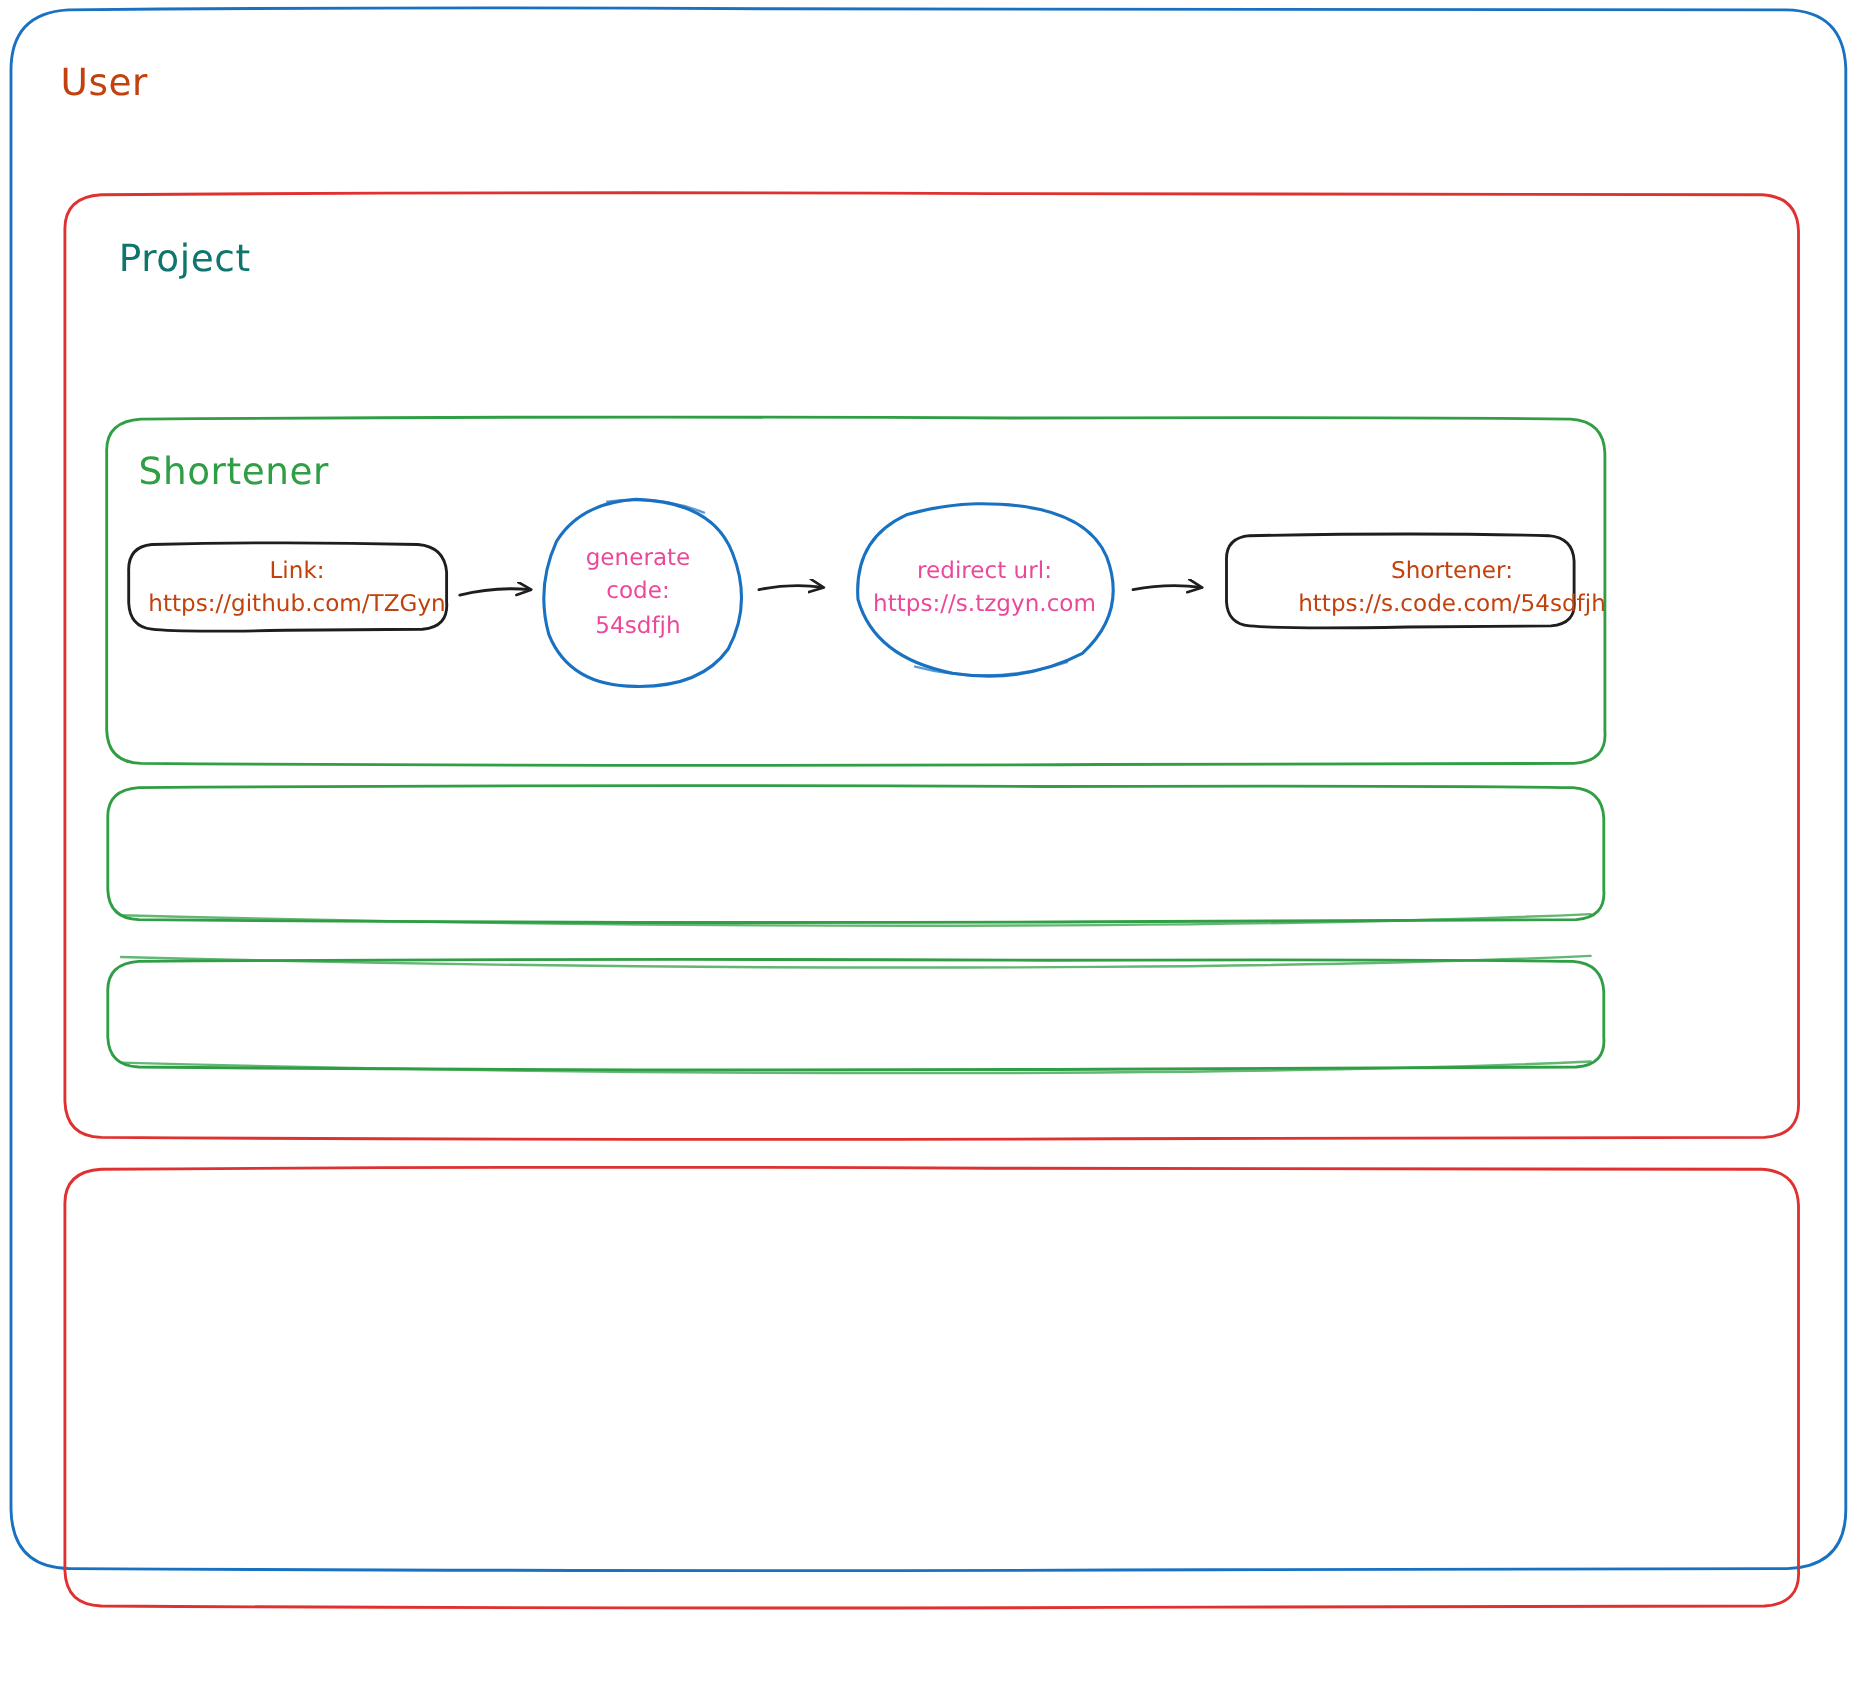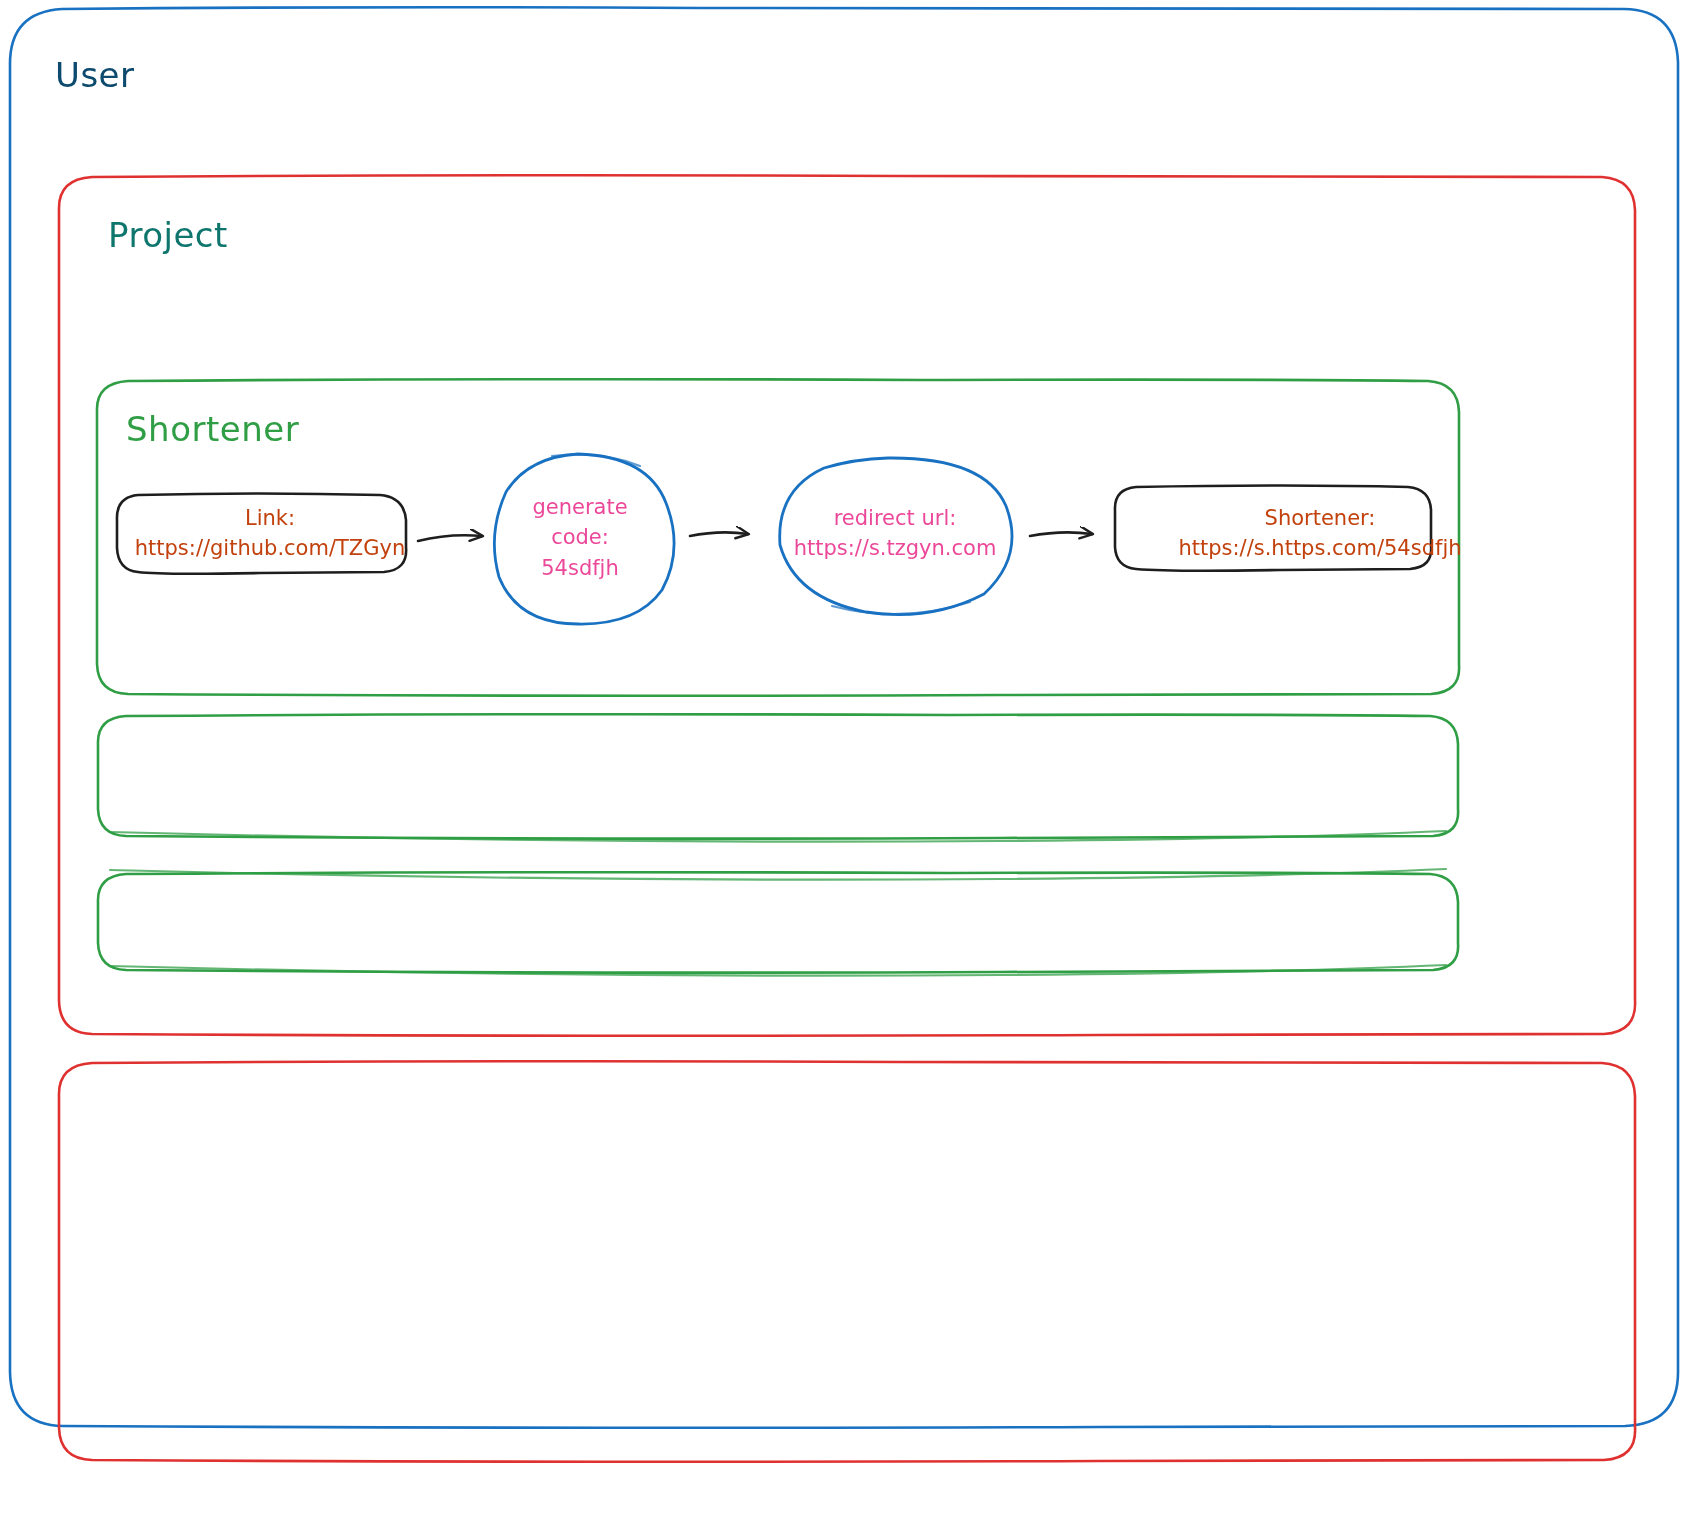--- a/index.html
+++ b/index.html
@@ -28,21 +28,21 @@
   .label {
     position: absolute;
     white-space: nowrap;
     line-height: 1.0;
     letter-spacing: 0.5px;
   }
   .group-label {
     font-size: 34px;
     font-weight: 400;
   }
-  .label-user  { left: 55px;  top: 58px;  color: #0c4a6e; }
+  .label-user  { left: 55px;  top: 58px;  color: #c2410c; }
   .label-project { left: 108px; top: 218px; color: #0f766e; }
   .label-shortener { left: 126px; top: 412px; color: #2f9e44; }
 
   .node-text {
     position: absolute;
     text-align: center;
     font-size: 21px;
     line-height: 1.45;
     white-space: nowrap;
   }
@@ -168,16 +168,16 @@
     <span class="line">54sdfjh</span>
   </div>
 
   <div class="node-text node-blue nt-redirect">
     <span class="line">redirect url:</span>
     <span class="line">https://s.tzgyn.com</span>
   </div>
 
   <div class="node-text node-black nt-shortener">
     <span class="line">Shortener:</span>
-    <span class="line">https://s.https.com/54sdfjh</span>
+    <span class="line">https://s.code.com/54sdfjh</span>
   </div>
 
 </div>
 
 </body></html>

